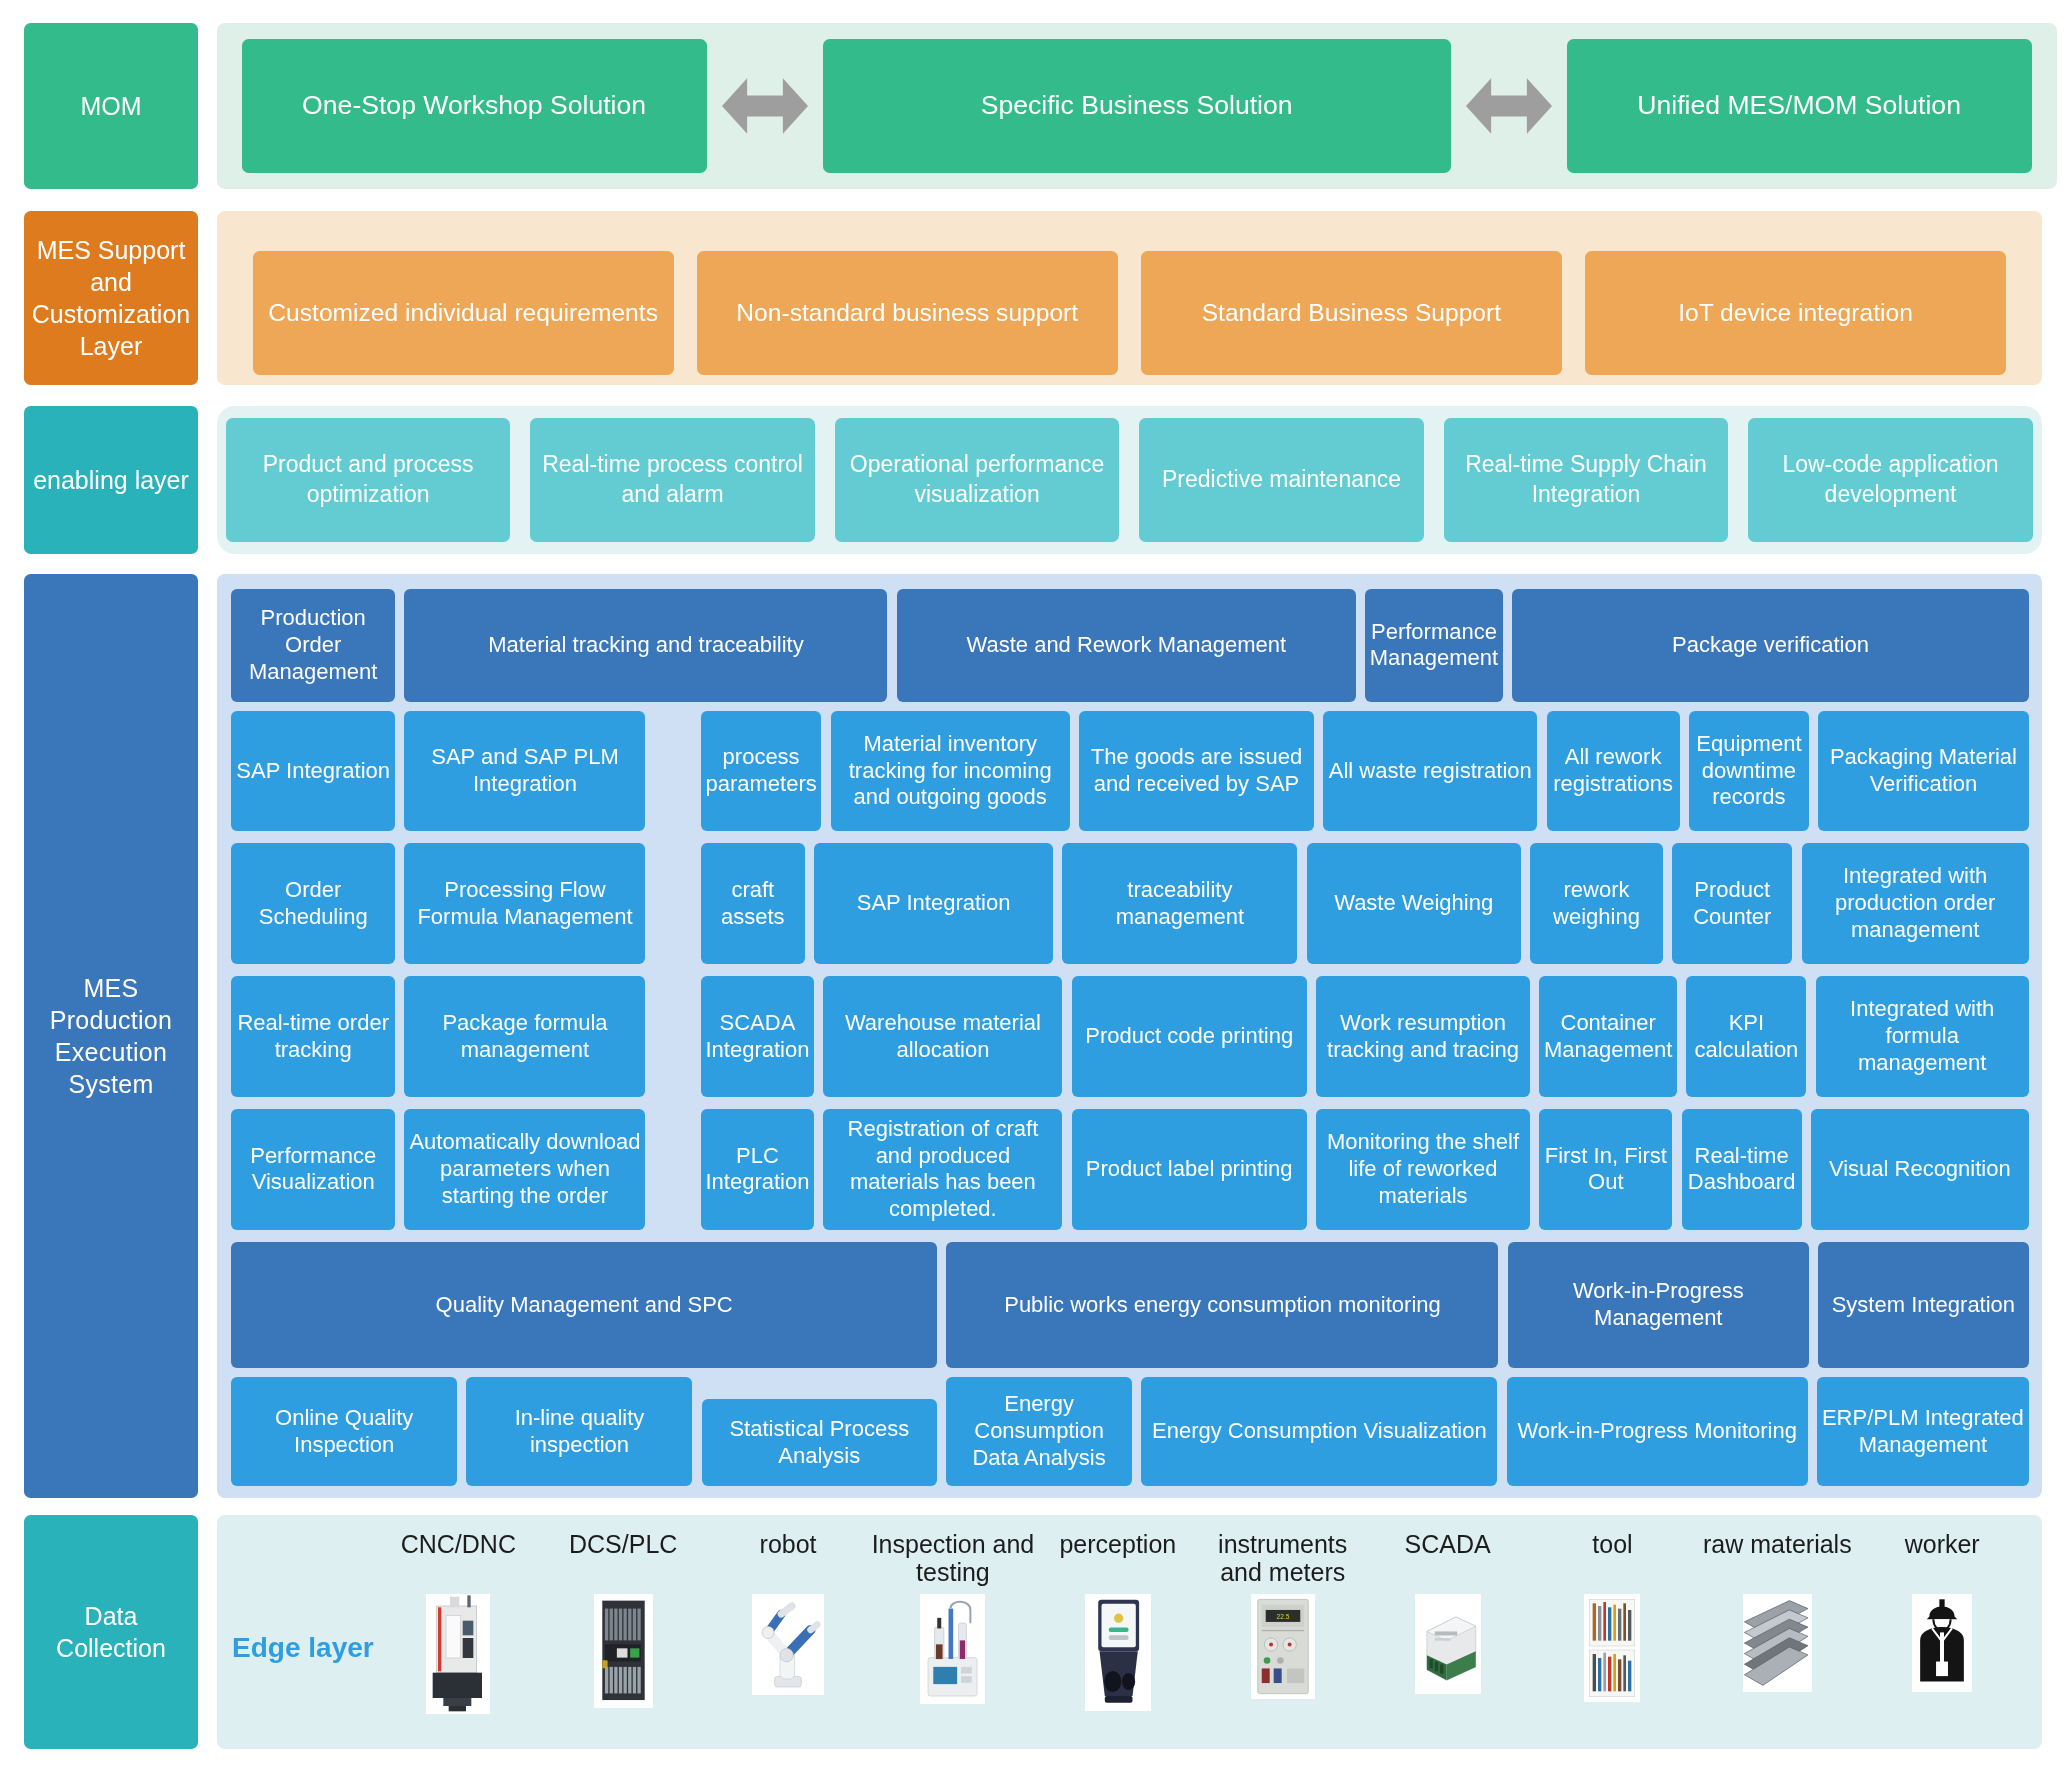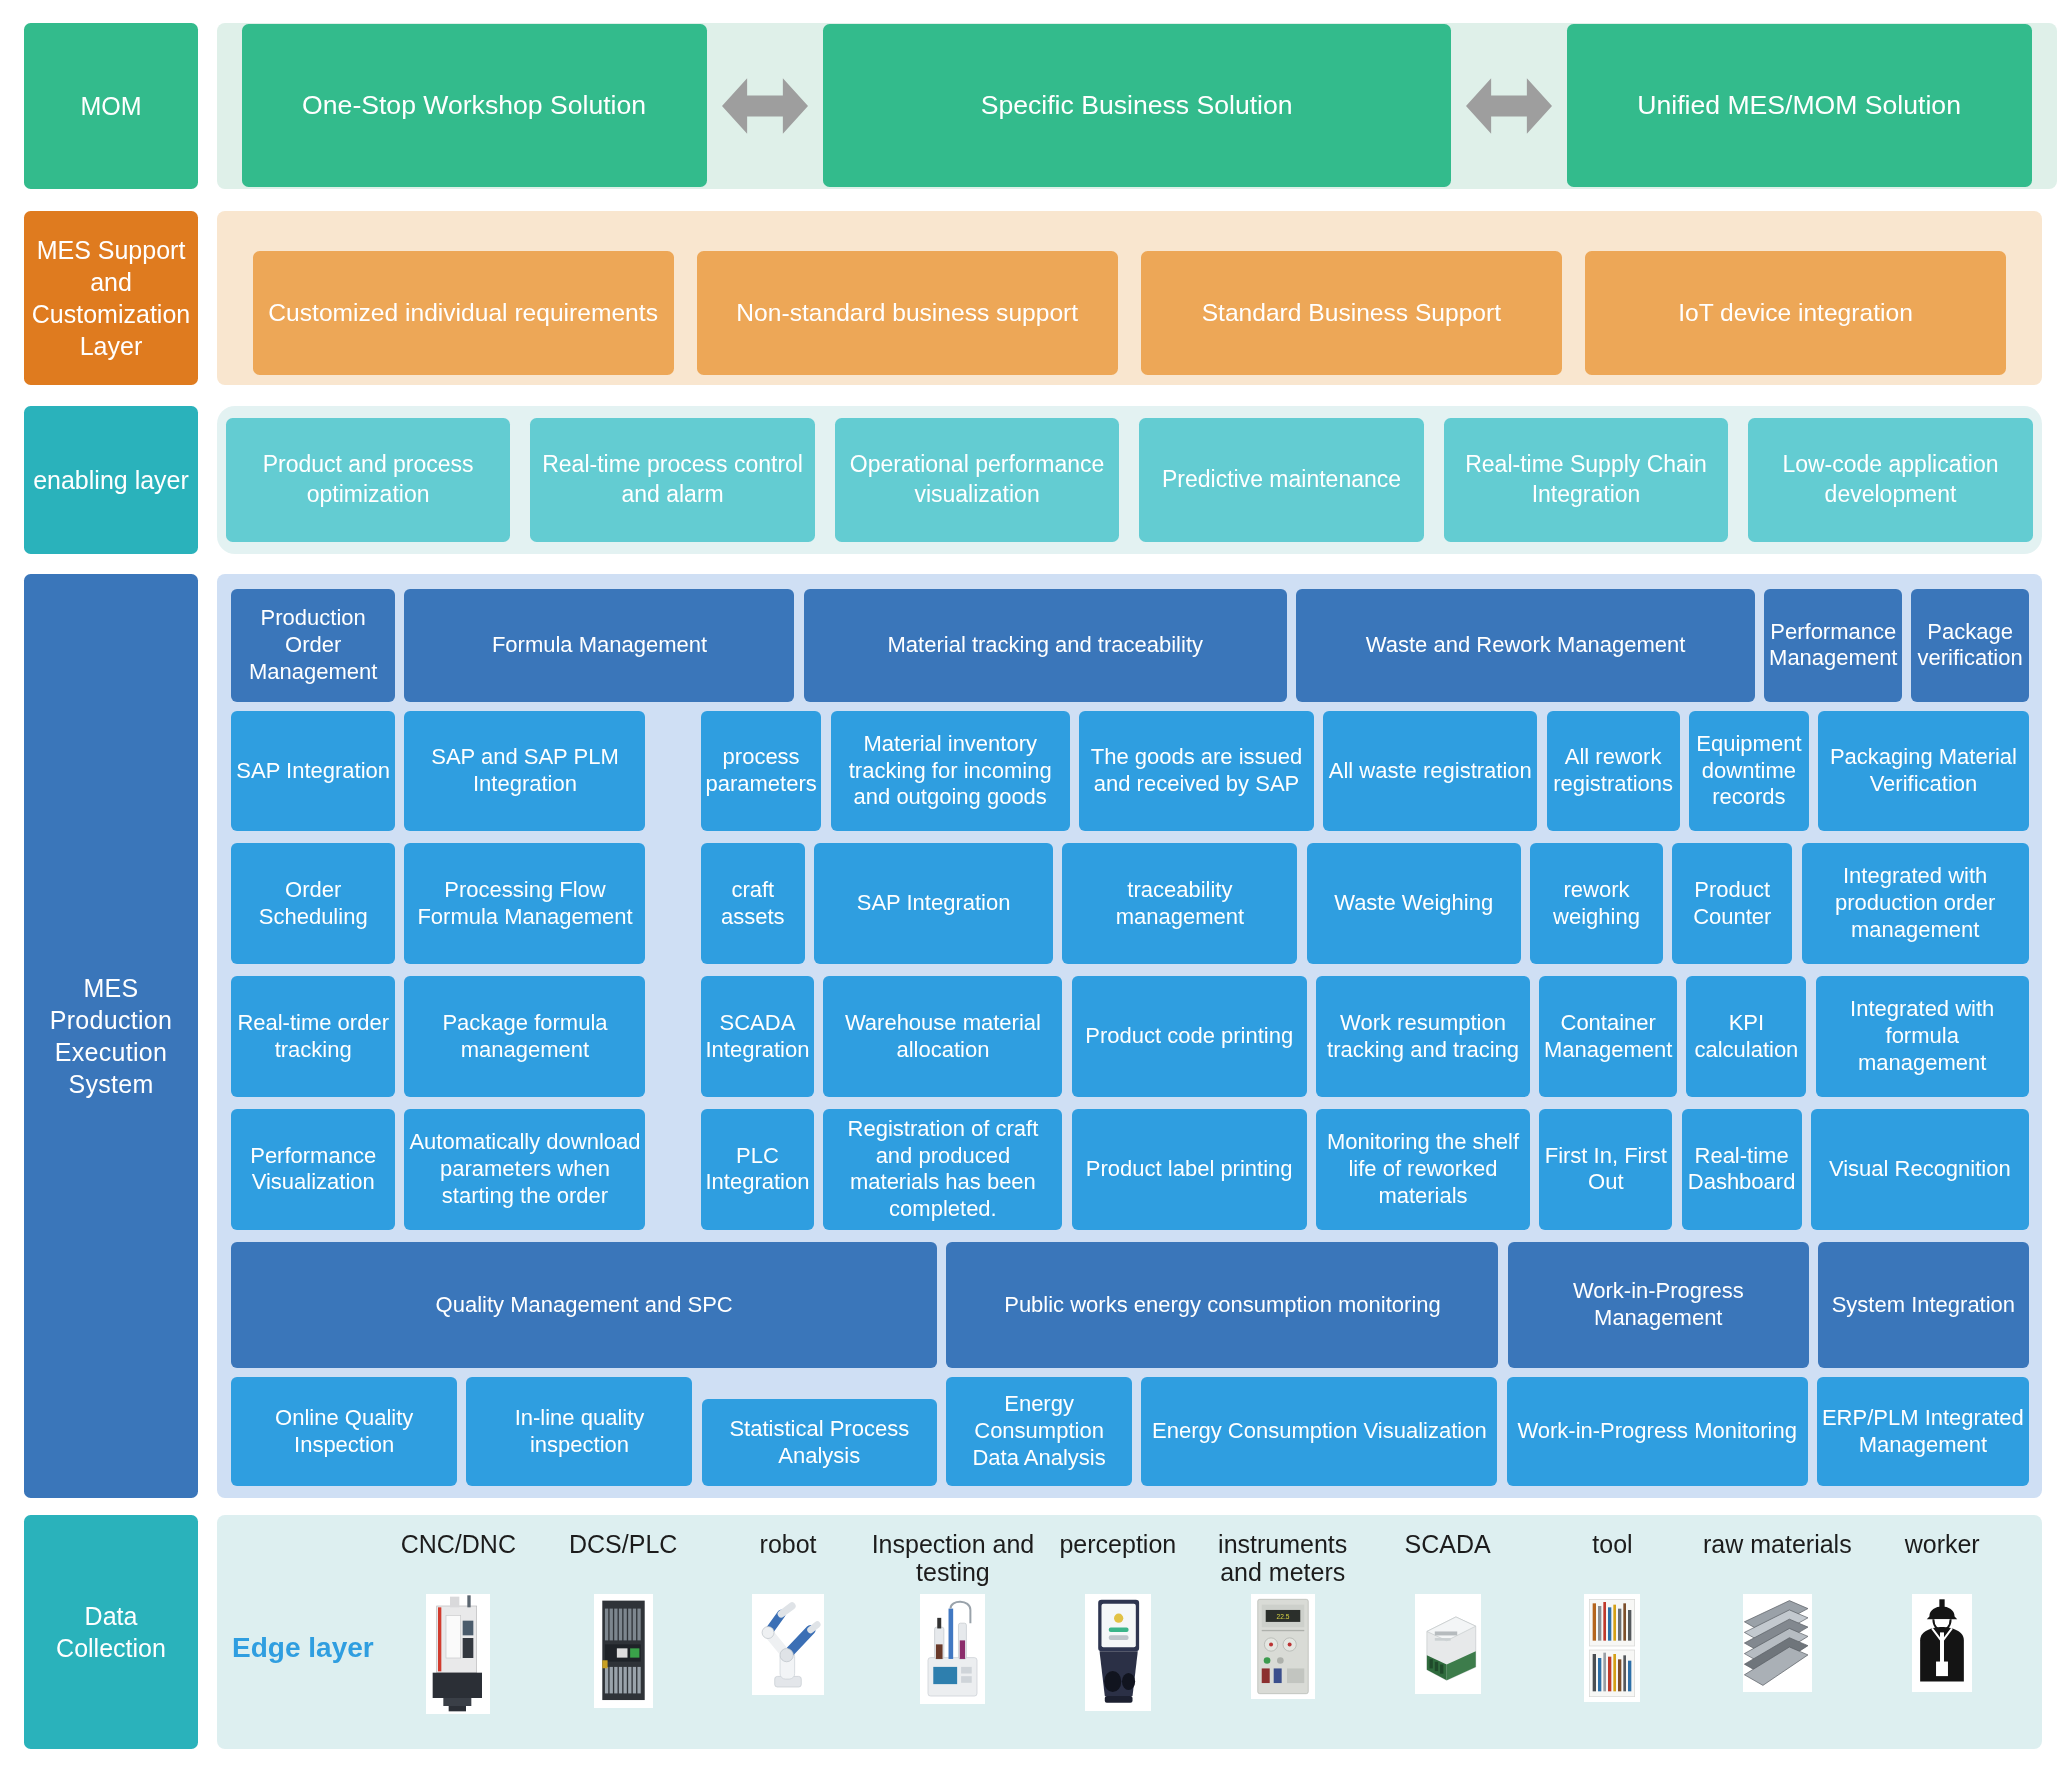--- a/index.html
+++ b/index.html
@@ -40,21 +40,21 @@
   .panel.orange { background: #f9e6cf; }
   .panel.teal { background: #e3f2f2; border-radius: 18px; }
   .panel.blue { background: #cfdff4; }
   .panel.edge { background: #ddeff0; }
 
   
   .mom-row { height: 166px; }
   .mom-inner { display: flex; align-items: center; width: 100%; padding: 0 25px; }
   .mom-box {
     background: #33bb8c; color: #fff; border-radius: 6.6px;
-    height: 163px; display: flex; align-items: center; justify-content: center;
+    height: 134px; display: flex; align-items: center; justify-content: center;
     text-align: center; font-size: 26.6px; padding: 0 10.6px;
   }
   .mom-a { flex: 0 0 465px; }
   .mom-b { flex: 0 0 628px; }
   .mom-c { flex: 0 0 465px; }
   .arrow { flex: 0 0 116px; display: flex; align-items: center; justify-content: center; }
   .arrow svg { width: 86px; height: 64px; }
 
   
   .sup-row { height: 174px; margin-top: 22.6px; }
@@ -199,21 +199,20 @@
   </div>
 
   <div class="row mes-row">
     <div class="side blue">MES Production Execution System</div>
     <div class="gap"></div>
     <div class="panel blue">
       <div class="mes-inner">
 
         <div class="g r-head">
           <div class="cell dark h1">Production Order Management</div>
-          <div class="cell dark h2">Formula Management</div>
           <div class="cell dark h3">Material tracking and traceability</div>
           <div class="cell dark h4">Waste and Rework Management</div>
           <div class="cell dark h5">Performance Management</div>
           <div class="cell dark h6">Package verification</div>
         </div>
 
         <div class="g r-tall">
           <div class="cell light c1">SAP Integration</div>
           <div class="cell light c2">SAP and SAP PLM Integration</div>
           <div class="cell light c3">process parameters</div>

